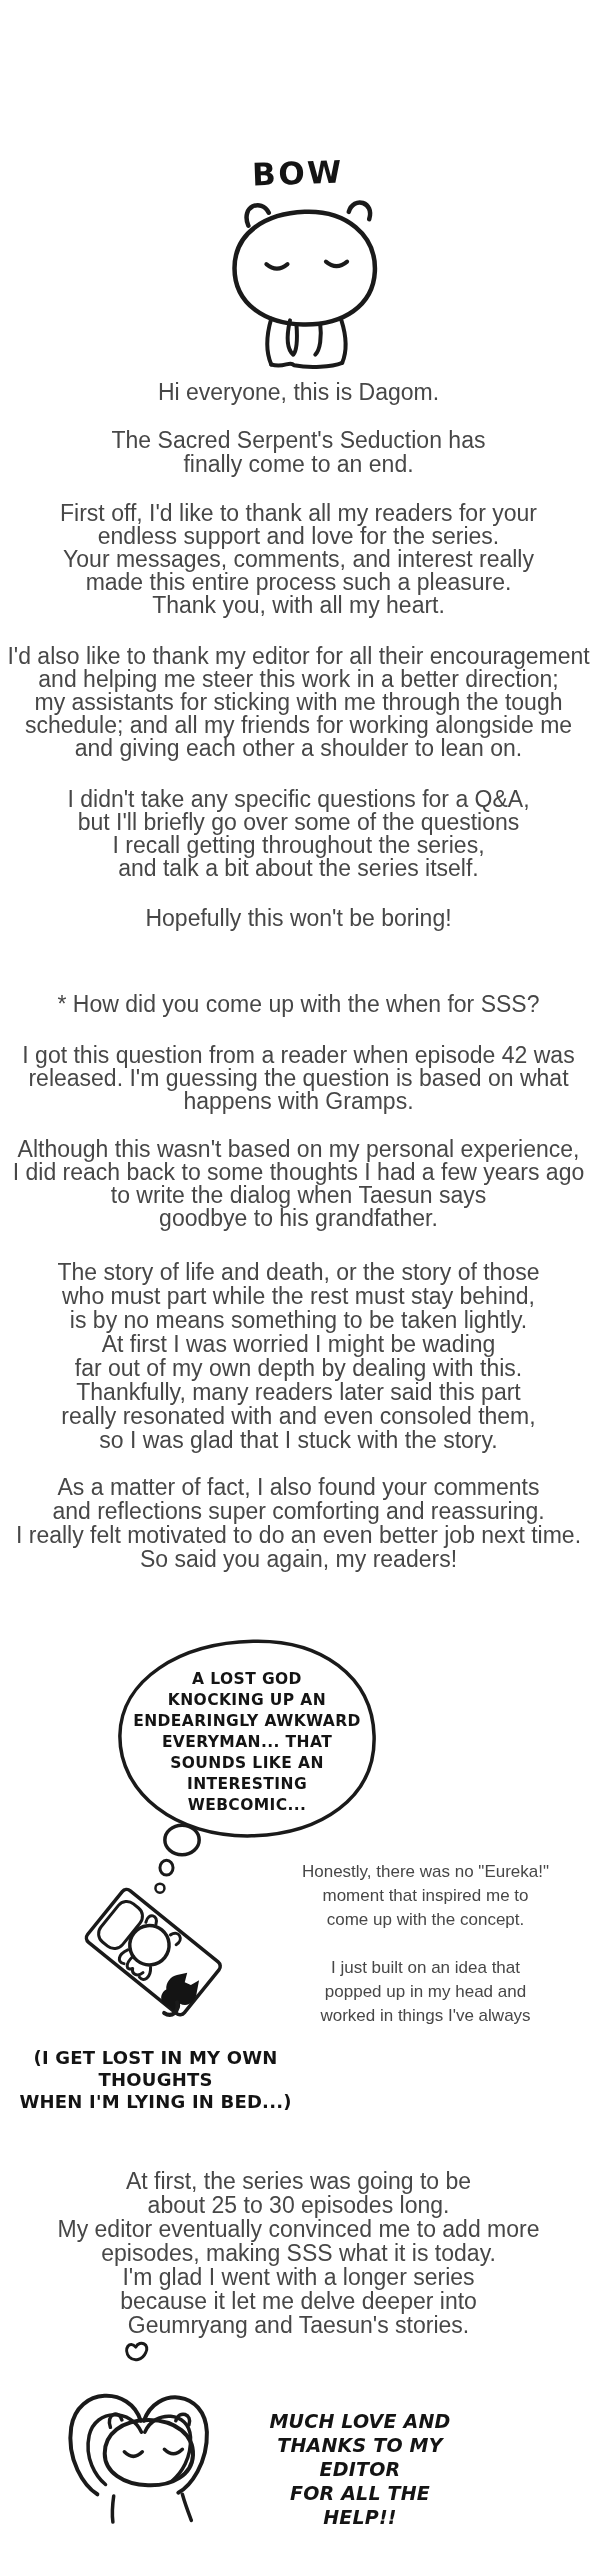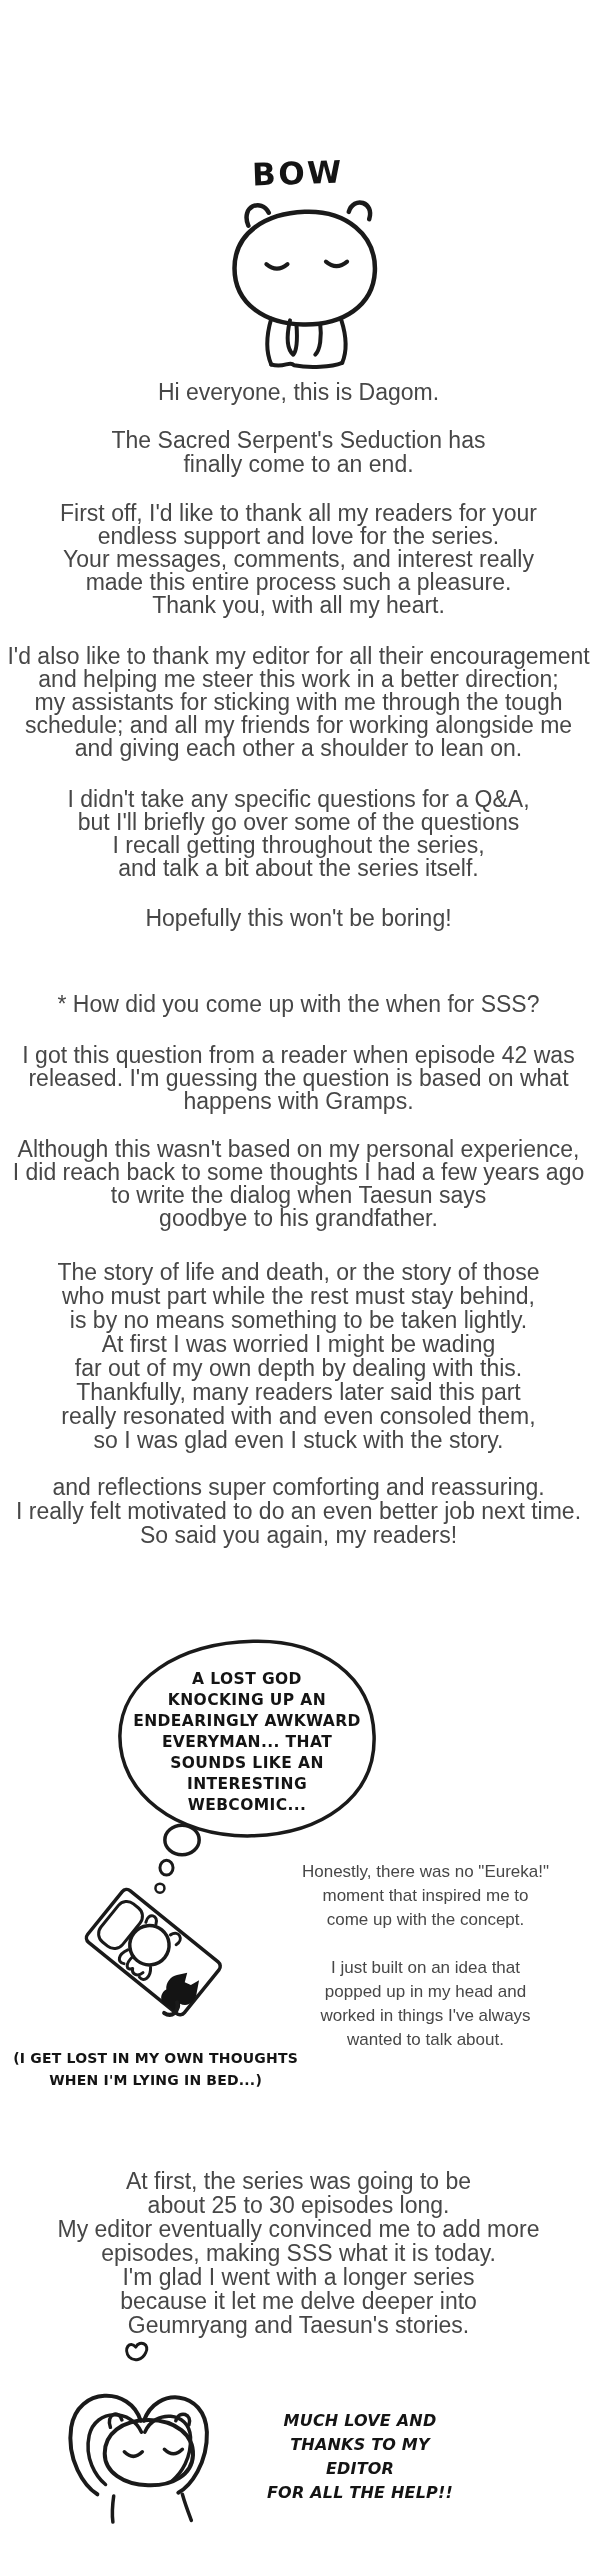--- a/index.html
+++ b/index.html
@@ -10,23 +10,23 @@
   .para.lh29{line-height:24px;}
   .para-right{position:absolute;text-align:center;color:#474747;font-size:17px;line-height:24px;}
   .it{}
   .comic{font-family:"DejaVu Sans",sans-serif;font-weight:700;color:#141414;letter-spacing:0.4px;}
   .bow{position:absolute;left:245px;top:155px;width:106px;text-align:center;
        font-family:"DejaVu Sans",sans-serif;font-size:31px;font-weight:800;color:#141414;
        letter-spacing:2.5px;transform:rotate(-2deg);}
   .bubble-text{position:absolute;left:121px;top:1669px;width:252px;text-align:center;
        font-size:15.5px;line-height:21px;}
   .caption{position:absolute;left:4.1px;top:2047px;width:303px;text-align:center;
-       font-size:14px;line-height:22px;letter-spacing:0.2px;}
+       font-size:18px;line-height:22px;letter-spacing:0.2px;}
   .editor-thanks{position:absolute;left:266px;top:2409px;width:188px;text-align:center;
-       font-size:16px;line-height:24px;font-style:italic;letter-spacing:0.2px;}
+       font-size:19px;line-height:24px;font-style:italic;letter-spacing:0.2px;}
   svg{position:absolute;overflow:visible;}
   svg path, svg ellipse, svg rect, svg circle{vector-effect:non-scaling-stroke;}
 </style>
 </head>
 <body>
 
 <div id="page">
 
   <div class="bow">BOW</div>
 
@@ -97,24 +97,25 @@
   </div>
 
   <div class="para lh29" style="top:1260px">
     <div>The story of life and death, or the story of those</div>
     <div>who must part while the rest must stay behind,</div>
     <div>is by no means something to be taken lightly.</div>
     <div>At first I was worried I might be wading</div>
     <div>far out of my own depth by dealing with this.</div>
     <div>Thankfully, many readers later said this part</div>
     <div>really resonated with and even consoled them,</div>
-    <div>so I was glad even I stuck with the story.</div>
+    <div>so I was glad that I stuck with the story.</div>
   </div>
 
   <div class="para lh29" style="top:1475px">
+    <div>As a matter of fact, I also found your comments</div>
     <div>and reflections super comforting and reassuring.</div>
     <div>I really felt motivated to do an even better job next time.</div>
     <div>So said you again, my readers!</div>
   </div>
 
   <svg style="left:106px;top:1633px;" width="282" height="270" viewBox="0 0 345 330" fill="none" stroke="#1a1a1a" stroke-width="3.5" stroke-linecap="round">
     <path fill="#ffffff" d="M 180 10 C 90 12, 18 57, 17 125 C 16 195, 85 250, 178 248 C 262 246, 330 202, 328 126 C 326 52, 262 8, 180 10 Z"></path>
     <ellipse fill="#ffffff" cx="93" cy="253" rx="21" ry="18"></ellipse>
     <ellipse stroke-width="3" cx="74" cy="287" rx="8" ry="9"></ellipse>
     <circle stroke-width="2.5" cx="66" cy="312" r="5.5"></circle>
@@ -148,21 +149,20 @@
   <div class="para-right" style="left:274px;top:1860px;width:303px;">
     <div>Honestly, there was no "Eureka!"</div>
     <div>moment that inspired me to</div>
     <div>come up with the concept.</div>
   </div>
 
   <div class="para-right" style="left:274px;top:1956px;width:303px;">
     <div>I just built on an idea that</div>
     <div>popped up in my head and</div>
     <div>worked in things I've always</div>
-    <div>wanted to talk about.</div>
   </div>
 
   <div class="caption comic">
     <div>(I GET LOST IN MY OWN THOUGHTS</div>
     <div>WHEN I'M LYING IN BED...)</div>
   </div>
 
   <div class="para lh29" style="top:2169px">
     <div>At first, the series was going to be</div>
     <div>about 25 to 30 episodes long.</div>

